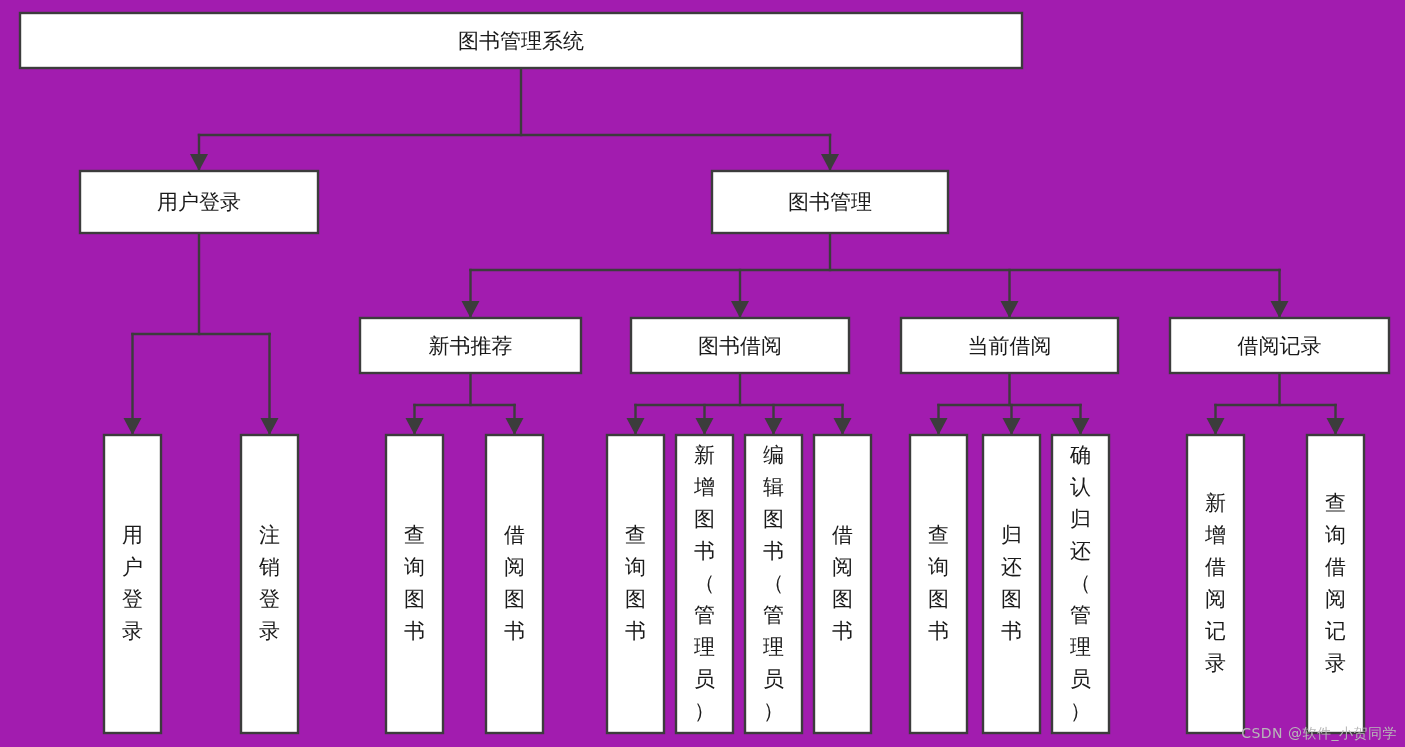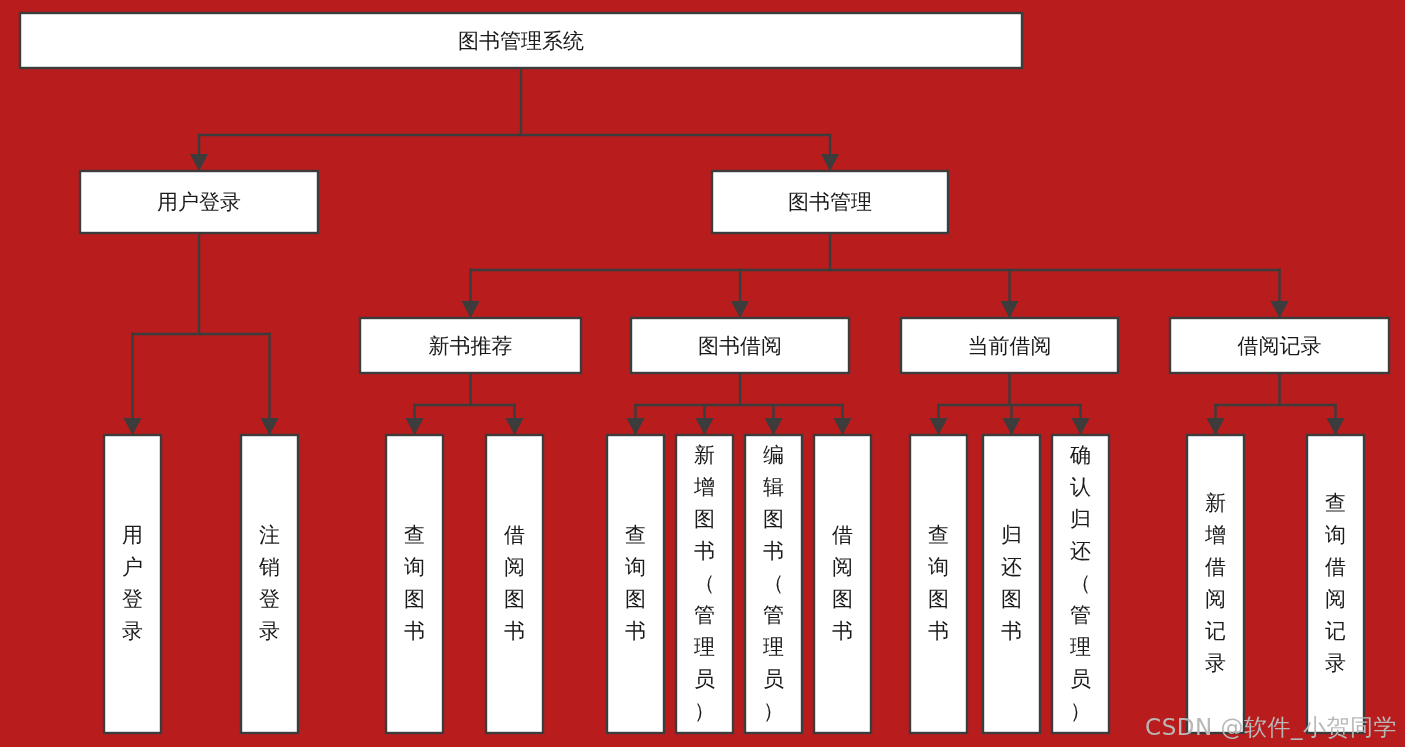--- a/index.html
+++ b/index.html
@@ -11,21 +11,21 @@
   body {
     width: 1405px;
     height: 747px;
     overflow: hidden;
     font-family: "DejaVu Sans", "Liberation Sans", sans-serif;
   }
   #diagram-root {
     position: relative;
     width: 1405px;
     height: 747px;
-    background: #b91c1c;
+    background: #a21caf;
   }
   svg#tree-svg {
     position: absolute;
     left: 0;
     top: 0;
     width: 1405px;
     height: 747px;
     display: block;
   }
   .node-box {
@@ -55,21 +55,21 @@
     font-size: 21px;
     fill: #1a1a1a;
     text-anchor: middle;
     dominant-baseline: middle;
   }
   .watermark-text {
     position: absolute;
     right: 8px;
     bottom: 4px;
     font-family: "DejaVu Sans", "Liberation Sans", sans-serif;
-    font-size: 23px;
+    font-size: 14px;
     color: #b8b8b8;
     white-space: nowrap;
     letter-spacing: 0.5px;
     user-select: none;
   }
 </style>
 </head>
 <body>
 
 <div id="diagram-root">

